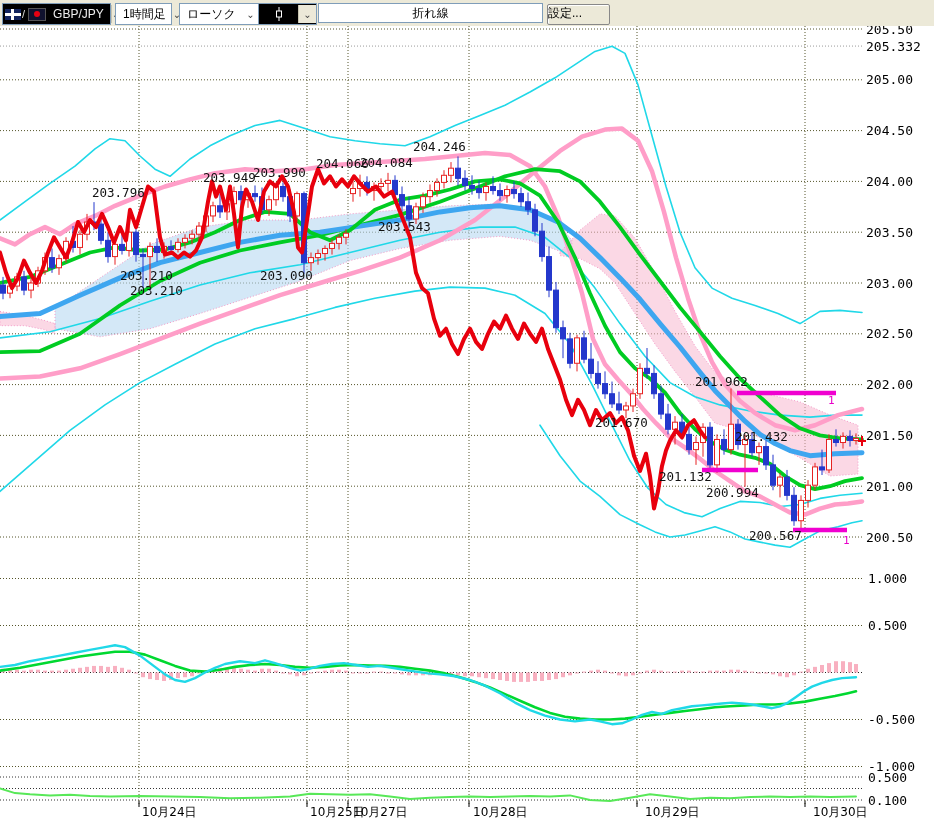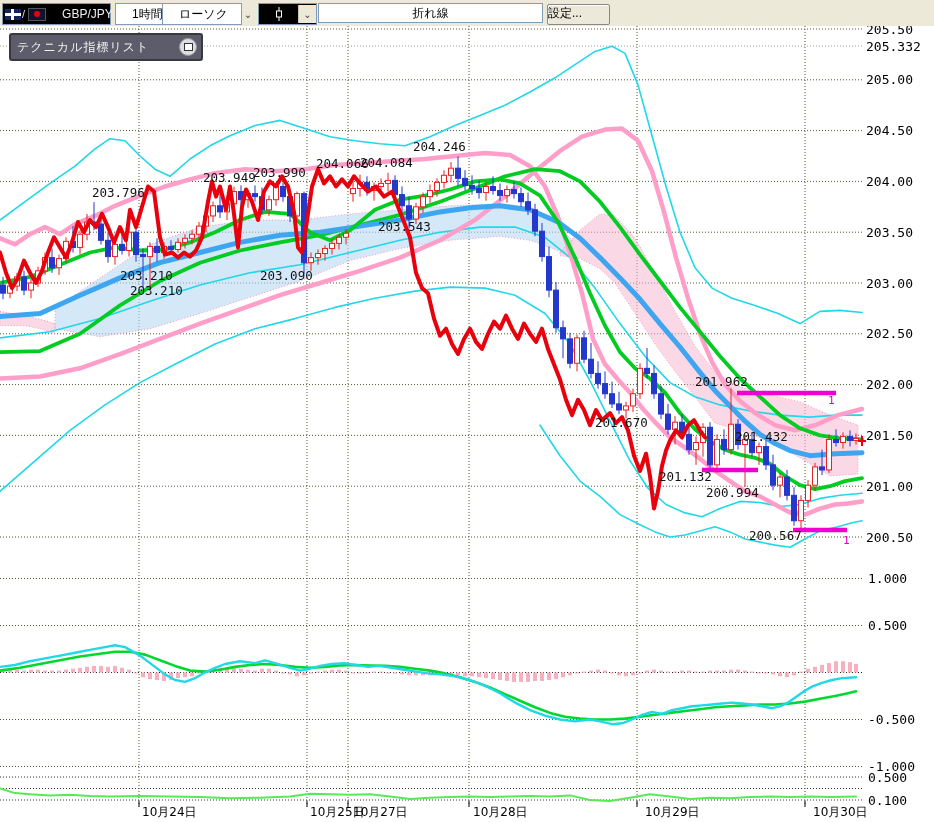--- a/index.html
+++ b/index.html
@@ -5,21 +5,21 @@
   html,body{margin:0;padding:0;background:#fff;width:934px;height:822px;overflow:hidden;
     font-family:"Liberation Sans","DejaVu Sans",sans-serif;}
   #stage{position:relative;width:934px;height:822px;background:#fff;}
   
   #toolbar{position:absolute;left:0;top:0;width:934px;height:26px;background:#ece9d8;z-index:5;}
   .combo{position:absolute;top:3px;height:20px;background:#fff;border:1px solid #7f9db9;
     display:flex;align-items:center;font-size:12px;color:#000;}
   .combo .arrow{margin-left:auto;width:17px;height:18px;background:#ece9d8;border-left:1px solid #c8c4b0;
     display:flex;align-items:center;justify-content:center;color:#444;font-size:10px;}
   .blackfield{background:#000;color:#eee;}
-  .combo .txt{padding:0 16px;white-space:nowrap;text-align:center;}
+  .combo .txt{padding:0 7px;white-space:nowrap;text-align:center;}
   .flag{display:inline-block;width:16px;height:11px;margin-left:2px;position:relative;flex:none;}
   .uk{background:#13245f;}
   .uk:before{content:"";position:absolute;left:0;top:4px;width:16px;height:3px;background:#fff;}
   .uk:after{content:"";position:absolute;left:6px;top:0;width:3px;height:11px;background:#fff;}
   .uk .c{position:absolute;left:7px;top:4.5px;width:2px;height:2px;background:#c8102e;}
   .jp{background:#10122e;border:1px solid #555;}
   .jp:before{content:"";position:absolute;left:4.5px;top:2px;width:6px;height:6px;border-radius:50%;background:#e60012;}
   .slash{color:#ddd;font-size:11px;padding:0 1px;}
   #settings-btn{position:absolute;left:547px;top:4px;width:61px;height:19px;background:#ece9d8;
     border:1px solid #888;border-radius:2px;box-shadow:inset 1px 1px 0 #fff;font-size:12px;text-align:left;line-height:17px;}
@@ -566,35 +566,29 @@
         </span>
       <span class="slash">/</span>
       <span class="flag jp"></span>
       <span class="txt">GBP/JPY</span>
       <span class="arrow">⌄</span>
     </div>
     <div class="combo" style="left:115px;width:55px;">
       <span class="txt">1時間足</span>
       <span class="arrow" style="border:none;background:transparent;">⌄</span>
     </div>
-    <div class="combo" style="left:162px;width:78px;">
+    <div class="combo" style="left:179px;width:78px;">
       <span class="txt">ローソク</span>
       <span class="arrow" style="border:none;background:transparent;">⌄</span>
     </div>
     <div class="combo blackfield" style="left:258px;width:57px;">
       <svg width="12" height="16" style="margin-left:14px;">
         <line x1="6" y1="1" x2="6" y2="15" stroke="#fff" stroke-width="1"></line>
         <rect x="3.5" y="5" width="5" height="6" fill="#000" stroke="#fff" stroke-width="1"></rect>
       </svg>
       <span class="arrow">⌄</span>
     </div>
     <input id="line-input" type="text" value="折れ線" style="">
     <div id="settings-btn">設定...</div>
   </div>
 
-  <div id="indicator-panel">
-    <span class="ttl">テクニカル指標リスト</span>
-    <span class="minbtn">
-        <span class="sq"></span>
-      </span>
-  </div>
 
 </div>
 
 </body></html>

